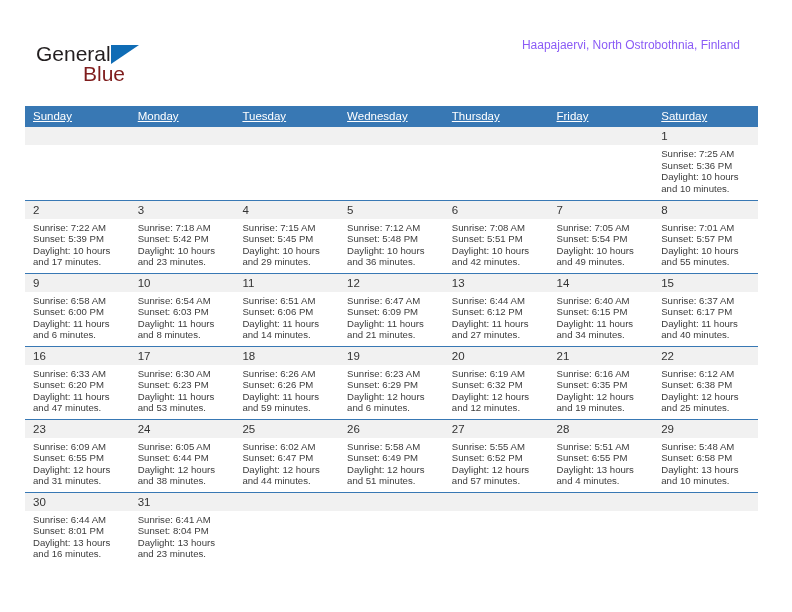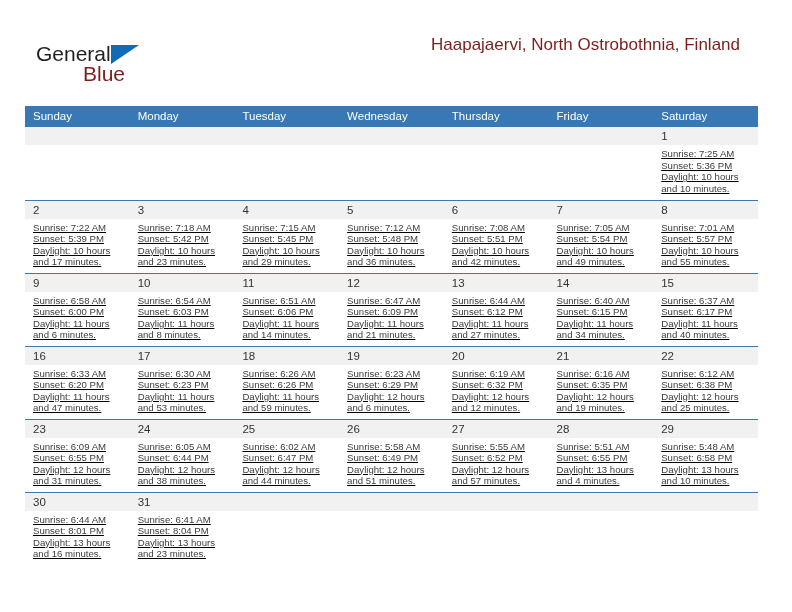--- a/index.html
+++ b/index.html
@@ -66,22 +66,22 @@
   }
   .cal-title {
     font-size: 27px;
     color: #2b2b2b;
     line-height: 34px;
     font-weight: normal;
     margin: 0;
     white-space: nowrap;
   }
   .cal-subtitle {
-    font-size: 17px;
-    color: #7f1d1d;
+    font-size: 12px;
+    color: #8b5cf6;
     line-height: 22px;
     margin: 4px 0 0 0;
     white-space: nowrap;
   }
 
   
   .calendar {
     position: absolute;
     left: 25px;
     top: 106px;
@@ -91,20 +91,21 @@
   }
   .calendar th {
     background: #3878b4;
     color: #ffffff;
     font-size: 11.5px;
     font-weight: normal;
     text-align: left;
     padding: 4px 0 5px 8px;
     height: 19px;
     border: none;
+    text-decoration: underline;
   }
   .calendar td {
     vertical-align: top;
     padding: 0;
     border: none;
     border-top: 1px solid #3878b4;
     height: 73px;
     background: #ffffff;
   }
   .calendar tbody tr:first-child td {
@@ -115,21 +116,20 @@
     background: #f1f1f1;
     font-size: 11.5px;
     color: #333333;
     padding: 3px 0 3px 8px;
     height: 18px;
     line-height: 12px;
   }
   .daynum.empty { color: transparent; }
   .lines {
     padding: 3px 4px 0 8px;
-    text-decoration: underline;
   }
   .lines div {
     font-size: 9.6px;
     color: #3c3c3c;
     line-height: 11.6px;
     white-space: nowrap;
   }
   .cell-empty .lines { visibility: hidden; }
 </style>
 </head>

